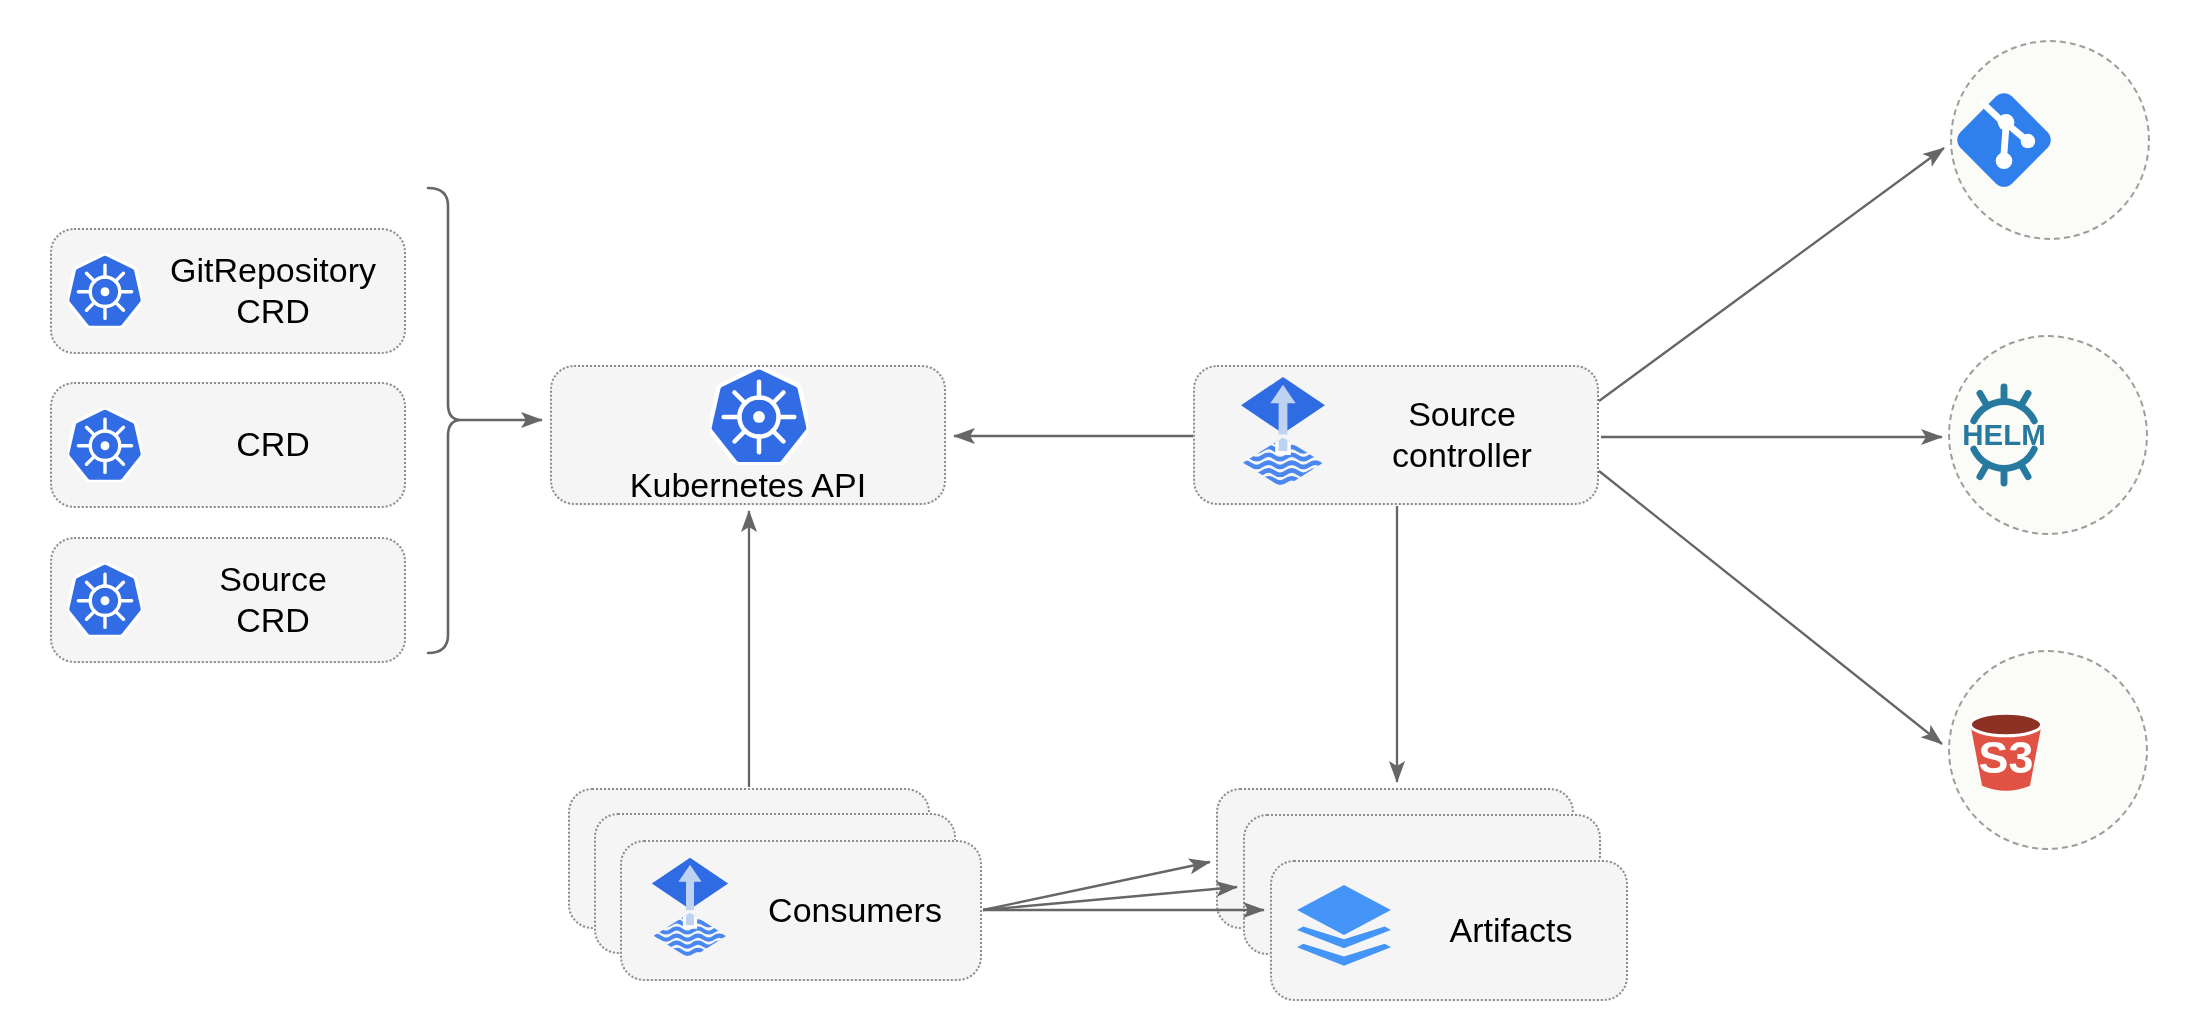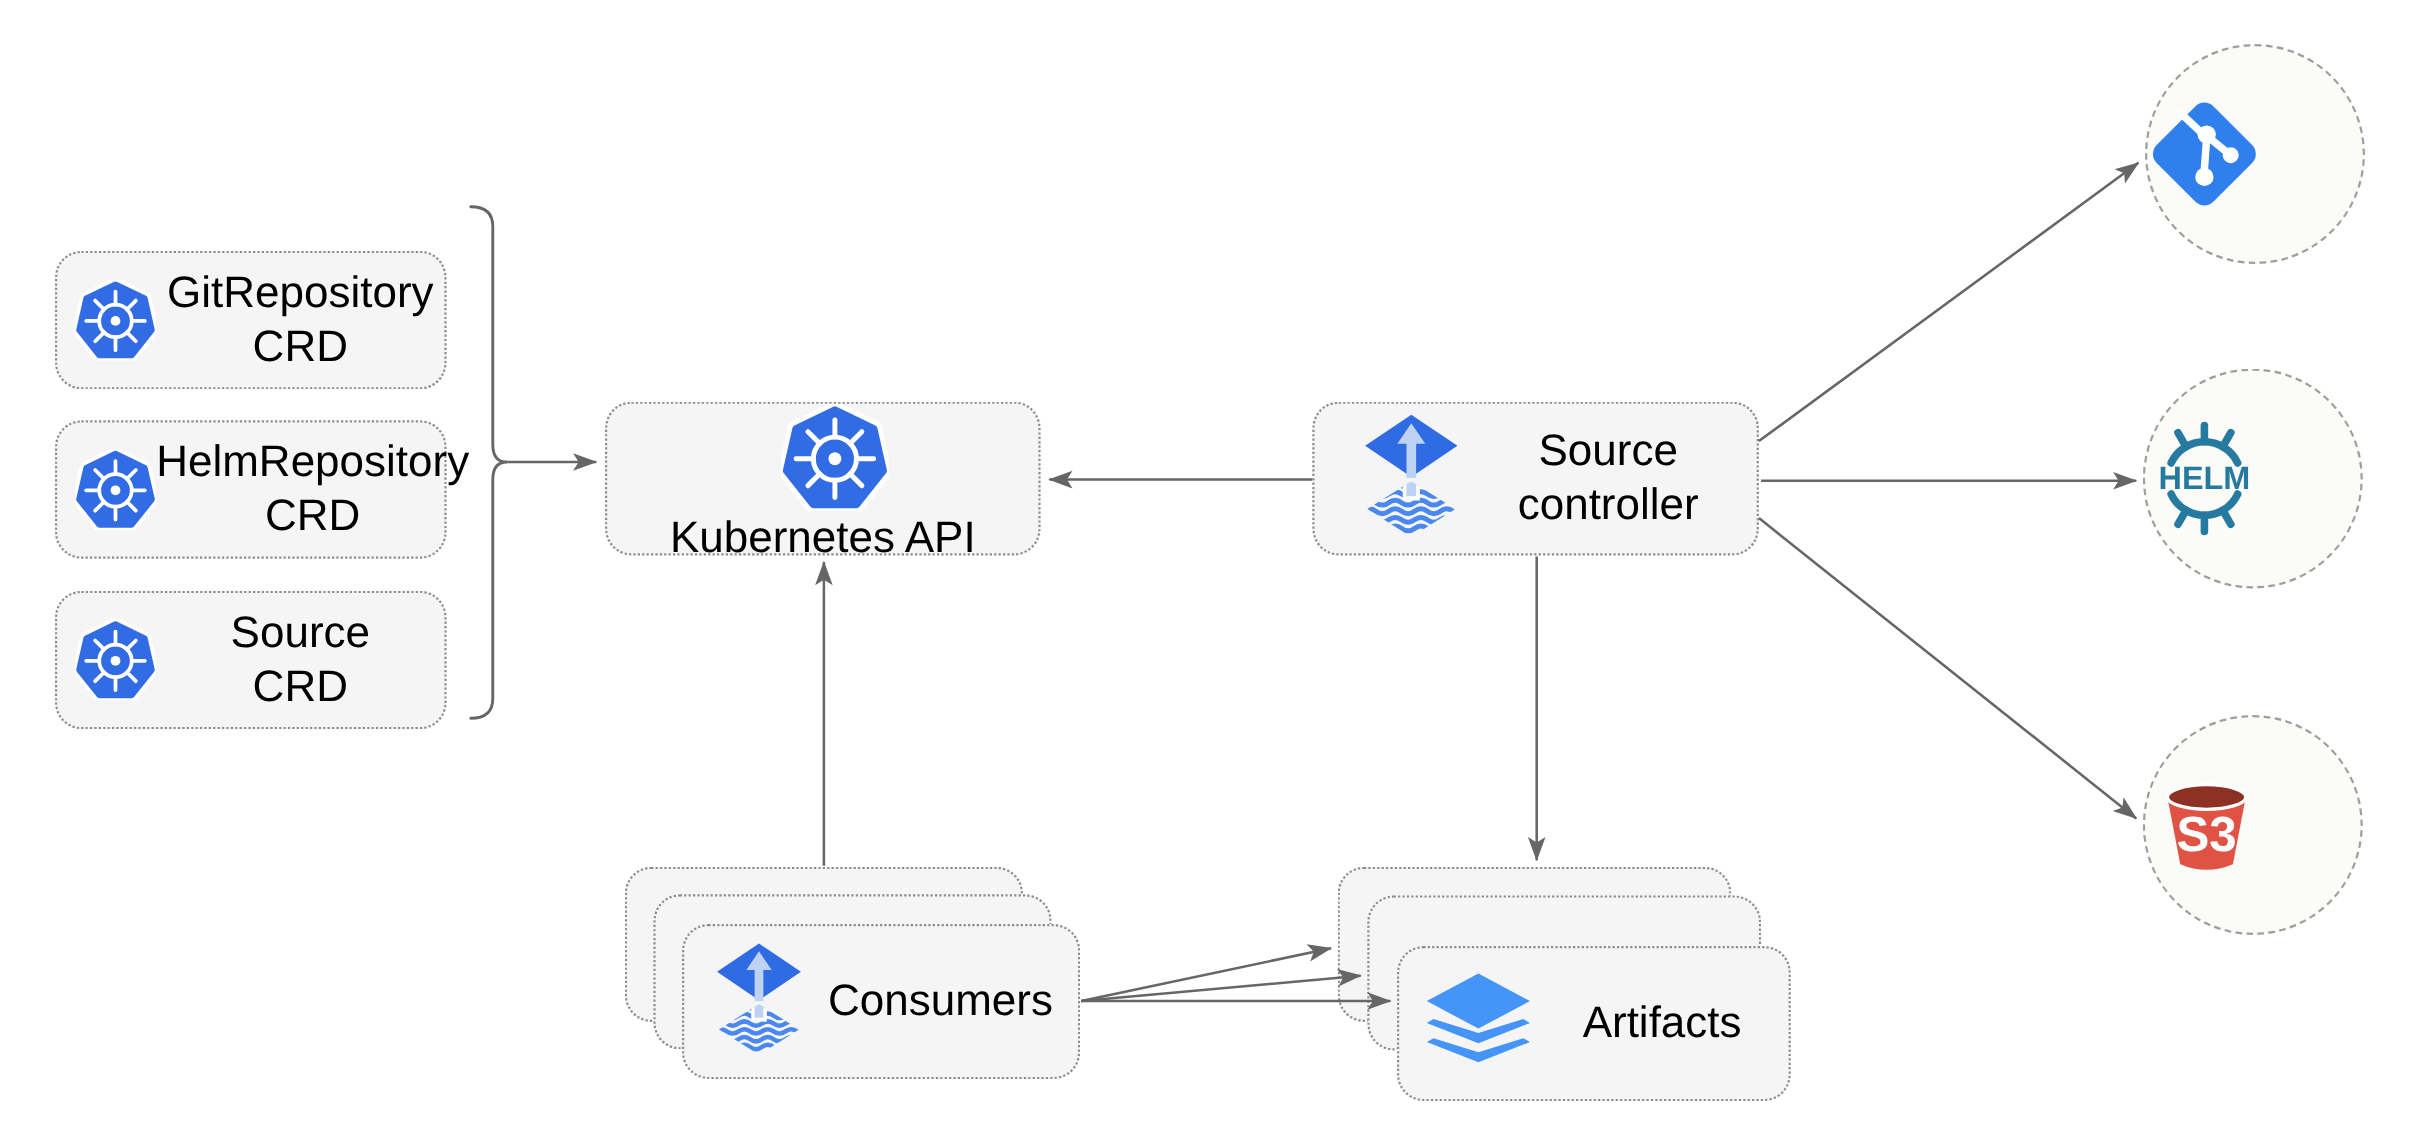--- a/index.html
+++ b/index.html
@@ -14,21 +14,21 @@
     position:absolute; box-sizing:border-box;
     background:var(--box-fill,#f5f5f5);
     border:2px dotted var(--box-border,#8c8c8c);
     border-radius:24px;
     display:flex; align-items:center;
   }
   .node .icon { flex:0 0 auto; display:block; }
   .label-area {
     flex:1 1 auto; display:flex; flex-direction:column;
     align-items:center; justify-content:center;
-    font-size:40px; line-height:1.22; text-align:center;
+    font-size:34px; line-height:1.22; text-align:center;
   }
   .crd-box   { left:50px;  width:356px; height:126px; }
   .crd-box .icon { margin-left:16px; }
   .k8s-api   { left:550px; top:365px; width:396px; height:140px;flex-direction:column; }
   .k8s-api .icon { margin-left:22px; }
   .src-ctrl  { left:1193px; top:365px; width:406px; height:140px;justify-content:center; }
   .src-ctrl .icon { margin-left:44px; }
   .stack-back, .stack-mid { width:362px; height:141px; }
   .front-box { width:362px; height:141px; }
   .consumers-front { left:620px; top:840px; }
@@ -103,21 +103,20 @@
     <div class="label-area">
       <span>GitRepository</span>
       <span>CRD</span>
     </div>
   </div>
   <div class="node crd-box" style="top:382px">
     <svg class="icon" width="74" height="74" viewBox="0 0 100 100">
         <use href="#sym-k8s"></use>
       </svg>
     <div class="label-area">
-      <span>HelmRepository</span>
       <span>CRD</span>
     </div>
   </div>
   <div class="node crd-box" style="top:537px">
     <svg class="icon" width="74" height="74" viewBox="0 0 100 100">
         <use href="#sym-k8s"></use>
       </svg>
     <div class="label-area">
       <span>Source</span>
       <span>CRD</span>

